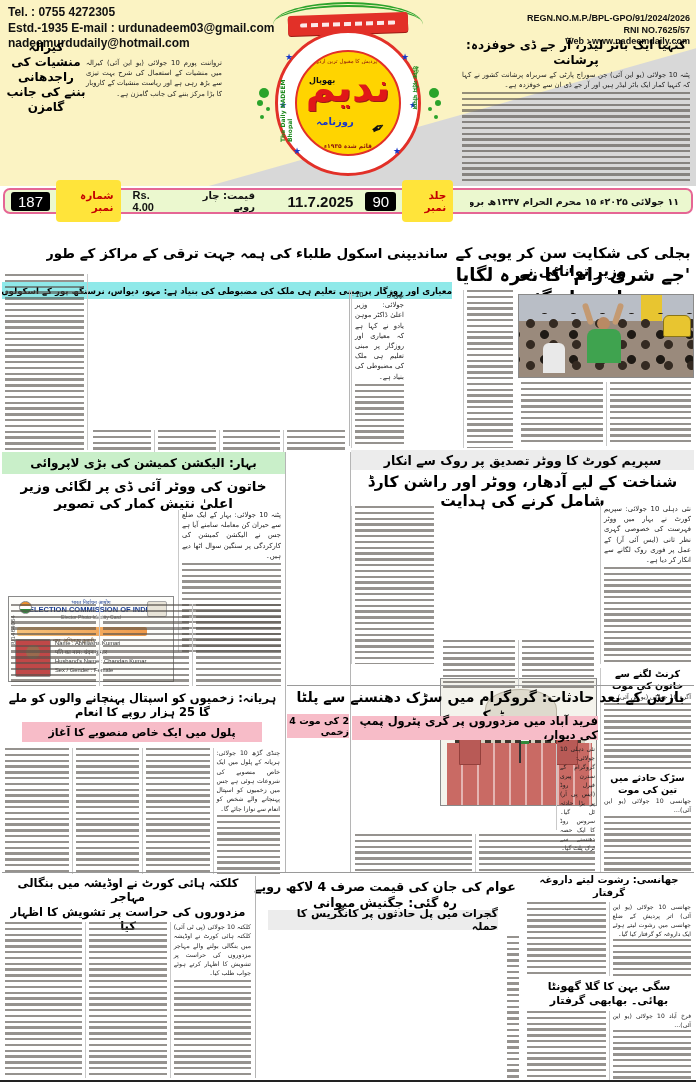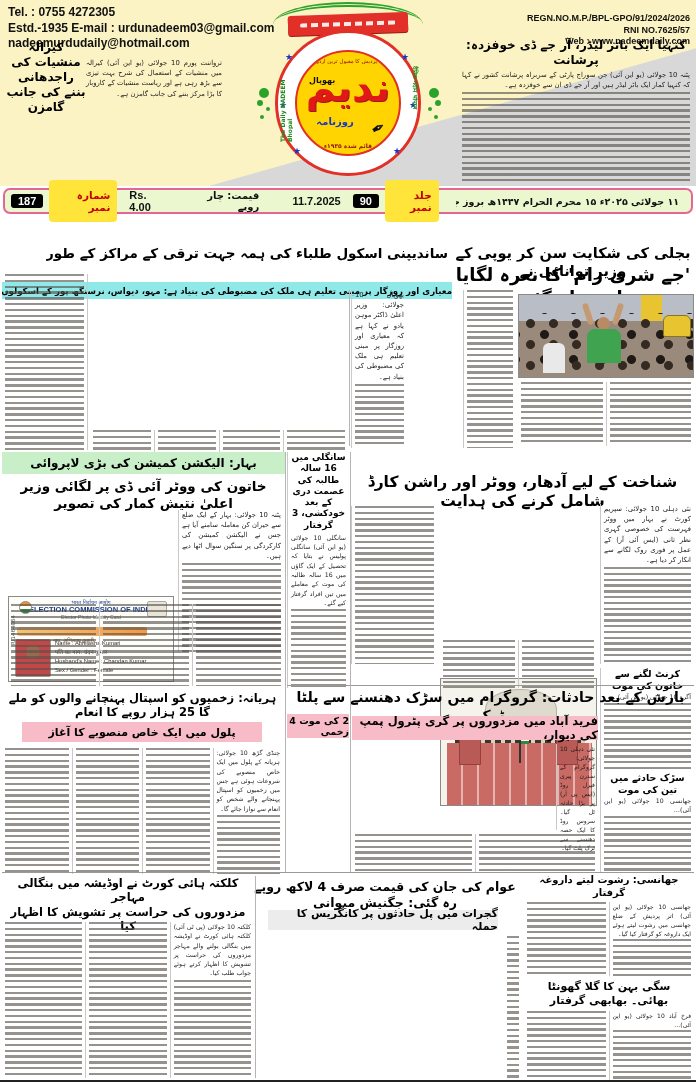--- a/index.html
+++ b/index.html
@@ -12,21 +12,21 @@
   
   .sim{background-image:repeating-linear-gradient(to bottom,#55504a 0px,#55504a 2.4px,transparent 2.4px,transparent 5.8px);opacity:.62;}
   .lead{font-size:6.8px;line-height:1.5;color:#1c1c1c;text-align:justify;direction:rtl;}
   .col{display:flex;flex-direction:column;padding:0 3px;box-sizing:border-box;border-left:1px solid #c9c9c9;min-width:0;}
   .col:last-child{border-left:none;}
   .cols{display:flex;flex-direction:row-reverse;}
   .cols>.col{flex:1;}
   .fill{flex:1;}
   .photo{border:1px solid #8a8a8a;box-sizing:border-box;overflow:hidden;position:relative;}
   .bar{display:flex;align-items:center;justify-content:center;box-sizing:border-box;}
-  .chip-num{background:#000;color:#fff;font-weight:bold;padding:1px 7px;border-radius:3px;font-size:11px;}
+  .chip-num{background:#000;color:#fff;font-weight:normal;padding:1px 7px;border-radius:3px;font-size:15px;}
   .chip-lbl{background:#ffe43a;color:#c40000;font-weight:bold;padding:9px 7px;border-radius:4px;font-size:10.5px;}
   .vdiv{width:1px;background:#b5b5b5;}
   .hdiv{height:1px;background:#9a9a9a;}
 </style>
 </head>
 <body>
 
 <div id="page">
 
   <div class="abs" style="left:0;top:0;width:696px;height:186px;background:#fbf3c3;">
@@ -87,21 +87,21 @@
   </div>
 
   <div class="abs" style="left:3px;top:188px;width:690px;height:26px;background:#ebf8cf;border:2px solid #e56695;border-radius:7px;box-sizing:border-box;display:flex;align-items:center;padding:0 6px;gap:6px;">
     <span class="chip-num lat">187</span>
     <span class="chip-lbl urdu">شمارہ نمبر</span>
     <span style="flex:1.2;"></span>
     <span class="lat" style="font-weight:bold;font-size:11px;color:#111;">Rs. 4.00</span>
     <span style="width:10px;"></span>
     <span class="urdu" style="font-weight:bold;font-size:10px;color:#111;">قیمت: چار روپے</span>
     <span style="width:10px;"></span>
-    <span class="lat" style="font-weight:bold;font-size:11px;color:#111;margin-left:12px;">11.7.2025</span>
+    <span class="lat" style="font-weight:bold;font-size:15px;color:#111;margin-left:12px;">11.7.2025</span>
     <span style="flex:0.8;"></span>
     <span class="chip-num lat">90</span>
     <span class="chip-lbl urdu">جلد نمبر</span>
     <span style="width:6px;"></span>
     <span class="urdu" style="font-weight:bold;font-size:9.5px;color:#111;white-space:nowrap;overflow:hidden;">۱۱ جولائی ۲۰۲۵ء    ۱۵ محرم الحرام ۱۴۴۷ھ    بروز جمعہ</span>
     <span style="flex:0.6;"></span>
   </div>
 
   <div class="abs hl urdu" style="left:452px;top:244px;width:242px;font-size:14.5px;">بجلی کی شکایت سن کر یوپی کے وزیر توانائی نے</div>
   <div class="abs hl urdu" style="left:46px;top:245px;width:402px;font-size:13.5px;white-space:nowrap;overflow:hidden;">ساندیپنی اسکول طلباء کی ہمہ جہت ترقی کے مراکز کے طور پر ابھرے: موہن یادو</div>
@@ -158,20 +158,23 @@
         <div class="sim fill"></div>
       </div>
     <div class="col">
         <div class="sim fill"></div>
       </div>
   </div>
 
   <div class="abs bar urdu" style="left:2px;top:452px;width:283px;height:22px;background:#c9efc9;">
     <span style="font-weight:bold;font-size:12px;">بہار: الیکشن کمیشن کی بڑی لاپروائی</span>
   </div>
+  <div class="abs bar urdu" style="left:351px;top:450px;width:343px;height:20px;background:#ececec;">
+    <span style="font-weight:bold;font-size:12.5px;">سپریم کورٹ کا ووٹر تصدیق پر روک سے انکار</span>
+  </div>
   <div class="abs hl urdu" style="left:2px;top:478px;width:283px;font-size:13.5px;">خاتون کی ووٹر آئی ڈی پر لگائی وزیر اعلیٰ نتیش کمار کی تصویر</div>
   <div class="abs hl urdu" style="left:351px;top:473px;width:343px;font-size:15.5px;">شناخت کے لیے آدھار، ووٹر اور راشن کارڈ شامل کرنے کی ہدایت</div>
 
   <div class="abs photo" style="left:8px;top:512px;width:166px;height:86px;background:#fdfdfa;">
     <div style="position:absolute;left:1px;top:18px;writing-mode:vertical-rl;transform:rotate(180deg);font-size:5.5px;color:#555;">RI1464064</div>
     <div class="abs" style="left:10px;top:4px;width:11px;height:11px;border-radius:50%;background:linear-gradient(#f0922e 33%,#ffffff 33% 66%,#2e8a3a 66%);border:1px solid #888;"></div>
     <div style="text-align:center;font-size:5px;color:#1a3c8f;margin-top:2px;">भारत निर्वाचन आयोग</div>
     <div class="lat" style="text-align:center;font-size:7.5px;font-weight:bold;color:#1a3c8f;">ELECTION COMMISSION OF INDIA</div>
     <div class="lat" style="text-align:center;font-size:5px;color:#666;">Elector Photo Identity Card</div>
     <div class="abs" style="left:8px;top:30px;right:26px;height:9px;background:linear-gradient(90deg,#f6c27a,#f09a4a);border-radius:2px;">
@@ -199,25 +202,20 @@
         <div class="sim fill"></div>
       </div>
     <div class="col">
         <div class="sim fill"></div>
       </div>
     <div class="col">
         <div class="sim fill"></div>
       </div>
   </div>
 
-  <div class="abs col" style="left:287px;top:452px;width:62px;height:236px;">
-    <div class="hl urdu" style="font-size:9px;">سانگلی میں 16 سالہ طالبہ کی عصمت دری کے بعد خودکشی، 3 گرفتار</div>
-    <div class="lead" style="margin-top:2px;font-size:6.2px;">سانگلی 10 جولائی (یو این آئی) سانگلی پولیس نے بتایا کہ تحصیل کے ایک گاؤں میں 16 سالہ طالبہ کی موت کے معاملے میں تین افراد گرفتار کیے گئے۔</div>
-    <div class="sim fill" style="margin-top:2px;"></div>
-  </div>
 
   <div class="abs col" style="left:351px;top:506px;width:86px;height:158px;">
     <div class="sim fill"></div>
   </div>
 
   <div class="abs photo" style="left:440px;top:508px;width:157px;height:128px;background:#f4f3ec;">
     <div class="abs" style="left:44px;top:10px;width:70px;height:38px;background:#dedacd;border-radius:50% 50% 8% 8%;border:1px solid #b8b2a2;"></div>
     <div class="abs" style="left:14px;top:46px;width:130px;height:18px;background:#3c352c;
          background-image:repeating-linear-gradient(90deg,transparent 0 6px,#d8d2c2 6px 10px);"></div>
     <div class="abs" style="left:6px;top:64px;width:145px;height:64px;background:#c96a64;

